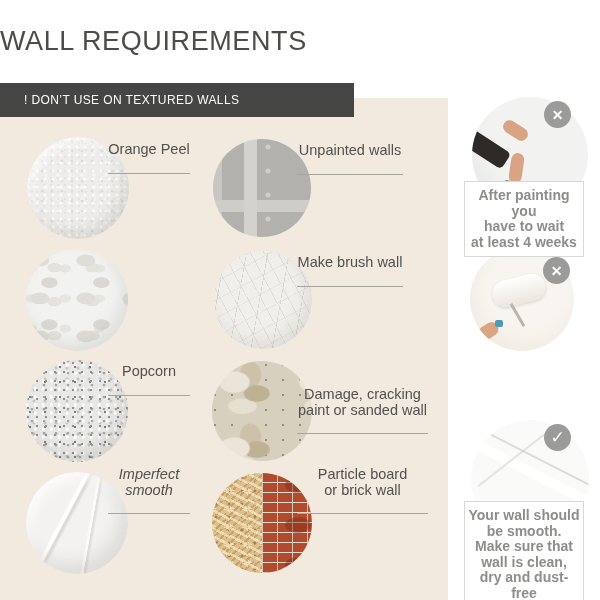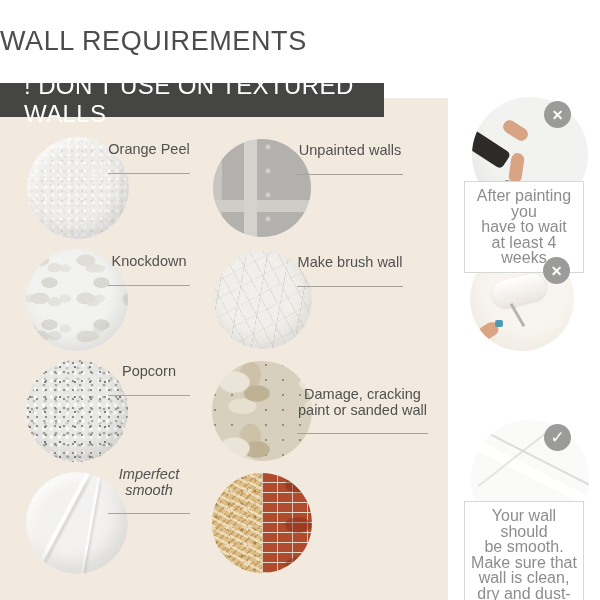--- a/index.html
+++ b/index.html
@@ -1,22 +1,22 @@
 <!DOCTYPE html>
 <html style="--page-bg: #ffffff; --panel-bg: #f2e9df; --banner-bg: #454543; --title-text: #4c4c4a; --label-text: #51514f; --underline: #a7a49e; --badge-bg: #9b9b99; --box-border: #d7d7d5; --box-text: #8d8d8b;"><head>
 <meta charset="utf-8">
 <style>
   html,body{margin:0;padding:0;background:#ffffff;}
   .canvas{position:relative;width:600px;height:600px;background:var(--page-bg,#ffffff);overflow:hidden;
           font-family:"Liberation Sans", sans-serif;}
   .title{position:absolute;top:26px;left:0;width:576px;margin:0;
          font-size:27px;font-weight:500;letter-spacing:.6px;color:var(--title-text,#4c4c4a);}
   .panel{position:absolute;left:0;top:98px;width:448px;height:502px;background:var(--panel-bg,#f2e9df);}
-  .banner{position:absolute;left:0;top:83px;width:384px;height:34px;background:var(--banner-bg,#454543);
-          color:#fff;font-size:24px;letter-spacing:.4px;display:flex;align-items:center;
+  .banner{position:absolute;left:0;top:83px;width:354px;height:34px;background:var(--banner-bg,#454543);
+          color:#fff;font-size:12px;letter-spacing:.4px;display:flex;align-items:center;
           padding-left:24px;box-sizing:border-box;z-index:3;}
   .circle{position:absolute;border-radius:50%;z-index:1;}
   
   .p0{left:27px;top:137px;width:102px;height:102px;}
   .p1{left:213px;top:139px;width:98px;height:98px;}
   .p2{left:26px;top:249px;width:102px;height:102px;}
   .p3{left:214px;top:251px;width:98px;height:98px;}
   .p4{left:26px;top:360px;width:102px;height:102px;}
   .p5{left:212px;top:361px;width:100px;height:100px;}
   .p6{left:26px;top:472px;width:102px;height:102px;}
@@ -125,22 +125,22 @@
           background:linear-gradient(180deg,#efefec,#e3e3e0);border-top:1px solid #dcdcd9;}
   
   .badge{position:absolute;width:27px;height:27px;border-radius:50%;background:var(--badge-bg,#9b9b99);
          color:#fff;display:flex;align-items:center;justify-content:center;z-index:4;
          font-size:14px;font-weight:bold;}
   .b1{left:544px;top:101px;}
   .b2{left:543px;top:257px;}
   .b3{left:544px;top:424px;font-size:17px;font-weight:normal;}
   .rulebox{position:absolute;left:464px;width:120px;background:#ffffff;z-index:3;
            border:1px solid var(--box-border,#d7d7d5);color:var(--box-text,#8d8d8b);
-           font-size:16px;line-height:15.5px;text-align:center;padding:6px 2px;
-           white-space:pre-line;box-sizing:border-box;}
+           font-size:14px;line-height:15.5px;text-align:center;padding:6px 2px;
+           white-space:pre-line;box-sizing:border-box;font-weight:bold;}
   .rb1{top:181px;}
   .rb2{top:337px;}
   .rb3{top:501px;}
 </style>
 </head>
 <body>
 
 <div class="canvas">
   <h1 class="title">WALL REQUIREMENTS</h1>
 
@@ -154,27 +154,28 @@
   <div class="circle p4 tex-popcorn"></div>
   <div class="circle p5 tex-damage"></div>
   <div class="circle p6 tex-imperfect"></div>
   <div class="circle p7 split">
     <div class="half osb"></div>
     <div class="half brick"></div>
   </div>
 
   <div class="label lp0">Orange Peel</div>
   <div class="label lp1">Unpainted walls</div>
-  <div class="label lp2">Knockdown</div>
   <div class="label lp3">Make brush wall</div>
   <div class="label lp4">Popcorn</div>
   <div class="label lp5">Damage, cracking
 paint or sanded wall</div>
   <div class="label lp6">Imperfect
 smooth</div>
+  <div class="label lp7">Particle board
+or brick wall</div>
 
   <div class="photo ph1">
     <div class="sleeve1"></div>
     <div class="hand1"></div>
     <div class="sleeve2"></div>
     <div class="hand2"></div>
   </div>
   <div class="badge b1">✕</div>
   <div class="rulebox rb1">After painting you
 have to wait

